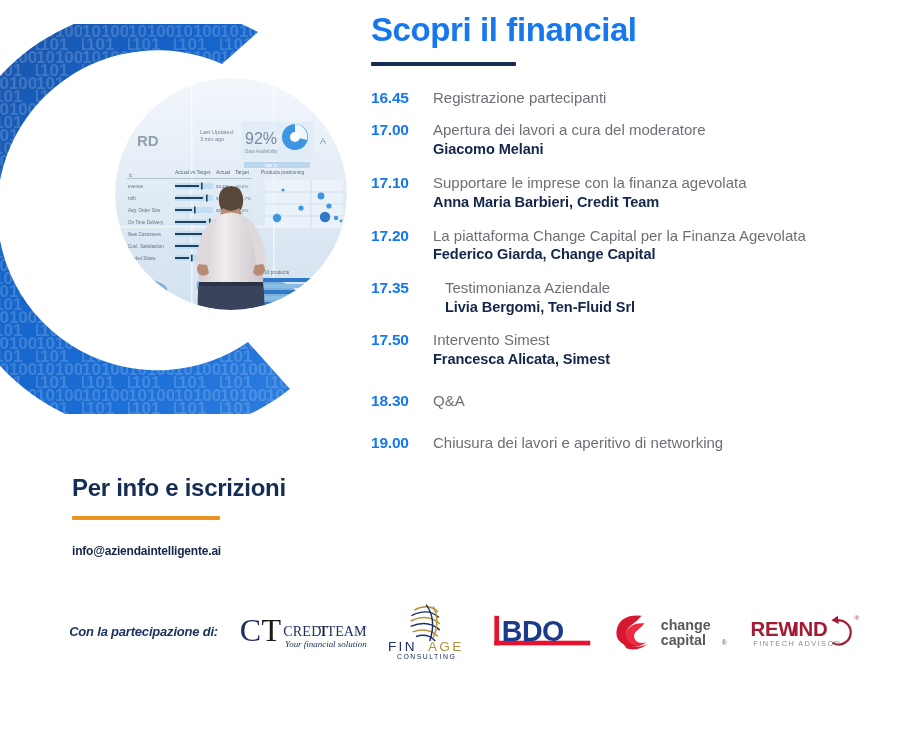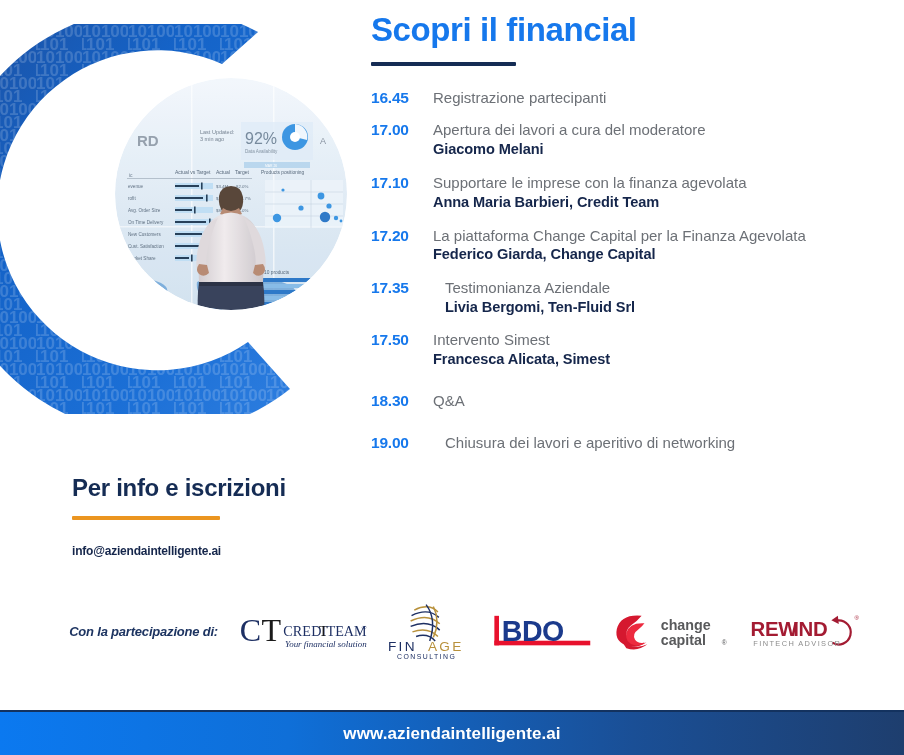--- a/index.html
+++ b/index.html
@@ -330,21 +330,21 @@
             <div class="sched-desc">Intervento Simest</div>
             <div class="sched-speaker">Francesca Alicata, Simest</div>
           </div>
         </div>
         <div class="sched-row" style="margin-top: 22px;">
           <div class="sched-time">18.30</div>
           <div class="sched-body">
             <div class="sched-desc">Q&amp;A</div>
           </div>
         </div>
-        <div class="sched-row" style="margin-top: 22px; gap: 12px;">
+        <div class="sched-row" style="margin-top: 22px;">
           <div class="sched-time">19.00</div>
           <div class="sched-body">
             <div class="sched-desc">Chiusura dei lavori e aperitivo di networking</div>
           </div>
         </div>
       </div>
   </div>
 
   <div class="info">
     <div class="info-title">Per info e iscrizioni</div>
@@ -415,17 +415,14 @@
         <g fill="none" stroke="#a31b32" stroke-width="2.4">
           <path d="M100,10 a13,13 0 1 1 -6,24"></path>
         </g>
         <path d="M100,5 l-7,5 l8,4 Z" fill="#a31b32"></path>
         <text x="118" y="10" font-family="'Liberation Sans',sans-serif" font-size="6.5" fill="#a31b32">®</text>
         <text x="9" y="38" font-family="'Liberation Sans',sans-serif" font-size="8" letter-spacing="1.5" fill="#8c8c8c">FINTECH ADVISOR</text>
       </svg>
     </div>
   </div>
 
-  <div class="footer">
-    <span class="footer-url">www.aziendaintelligente.ai</span>
-  </div>
 
 </div>
 
 </body></html>

